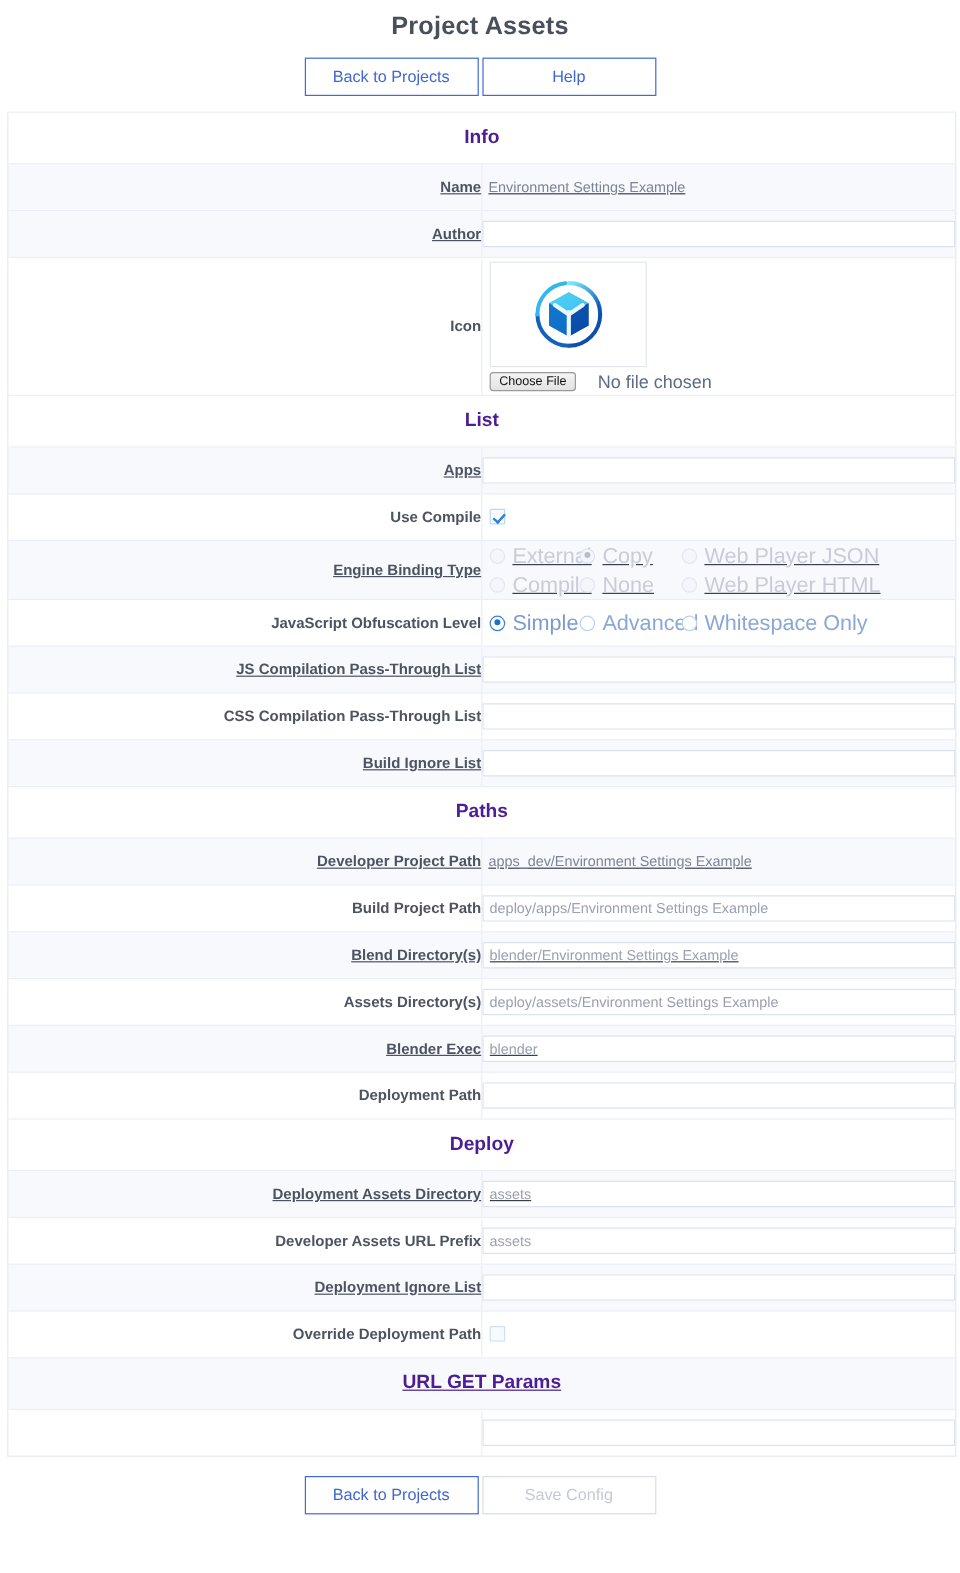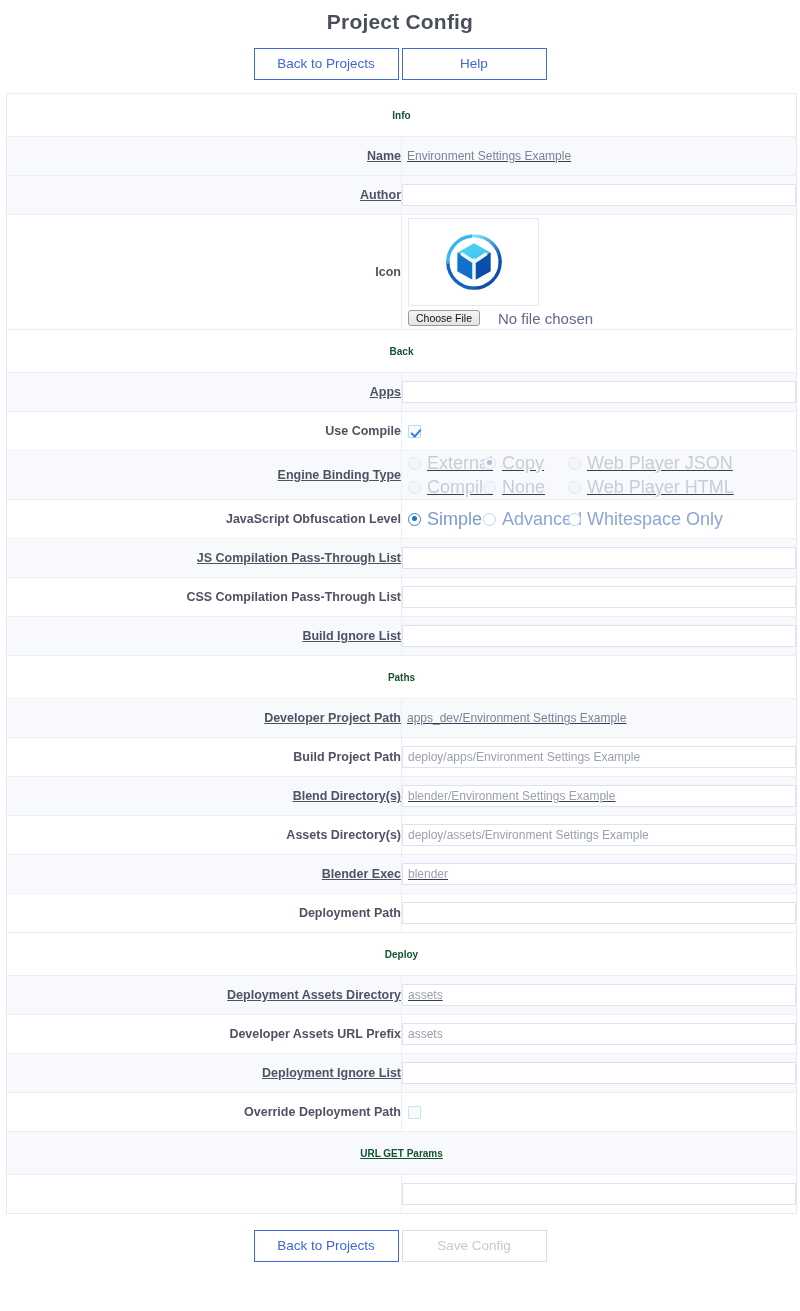--- a/index.html
+++ b/index.html
@@ -80,23 +80,23 @@
     box-sizing: border-box;
   }
   td.val {
     padding: 0 6px 0 6px;
     box-sizing: border-box;
   }
   tr.datarow { height: 39px; }
 
   td.section {
     text-align: center;
-    font-size: 10px;
+    font-size: 16px;
     font-weight: bold;
-    color: #14532d;
+    color: #4c1d95;
     height: 42px;
     border-right: none;
   }
 
   
   .inp {
     display: block;
     width: 100%;
     height: 22px;
     box-sizing: border-box;
@@ -240,21 +240,21 @@
     justify-content: center;
     margin-top: 16px;
     padding-bottom: 14px;
   }
 </style>
 </head>
 <body>
 
 <div class="page">
 
-  <h1 class="page-title">Project Config</h1>
+  <h1 class="page-title">Project Assets</h1>
 
   <div class="top-buttons">
     <button class="btn btn-back">Back to Projects</button>
     <button class="btn btn-help">Help</button>
   </div>
 
   <table class="cfg">
 
     <tbody>
         <tr class="row-plain">
@@ -307,21 +307,21 @@
           </svg>
         </div>
         <div class="file-row">
           <span class="choose-file">Choose File</span>
           <span class="no-file">No file chosen</span>
         </div>
       </td>
     </tr>
 
     <tr class="row-plain">
-      <td class="section" colspan="2">Back</td>
+      <td class="section" colspan="2">List</td>
     </tr>
 
     <tr class="row-alt datarow">
       <td class="lbl">Apps</td>
       <td class="val">
         <input class="inp" type="text" placeholder="" style="">
       </td>
     </tr>
 
     <tr class="row-plain datarow">

